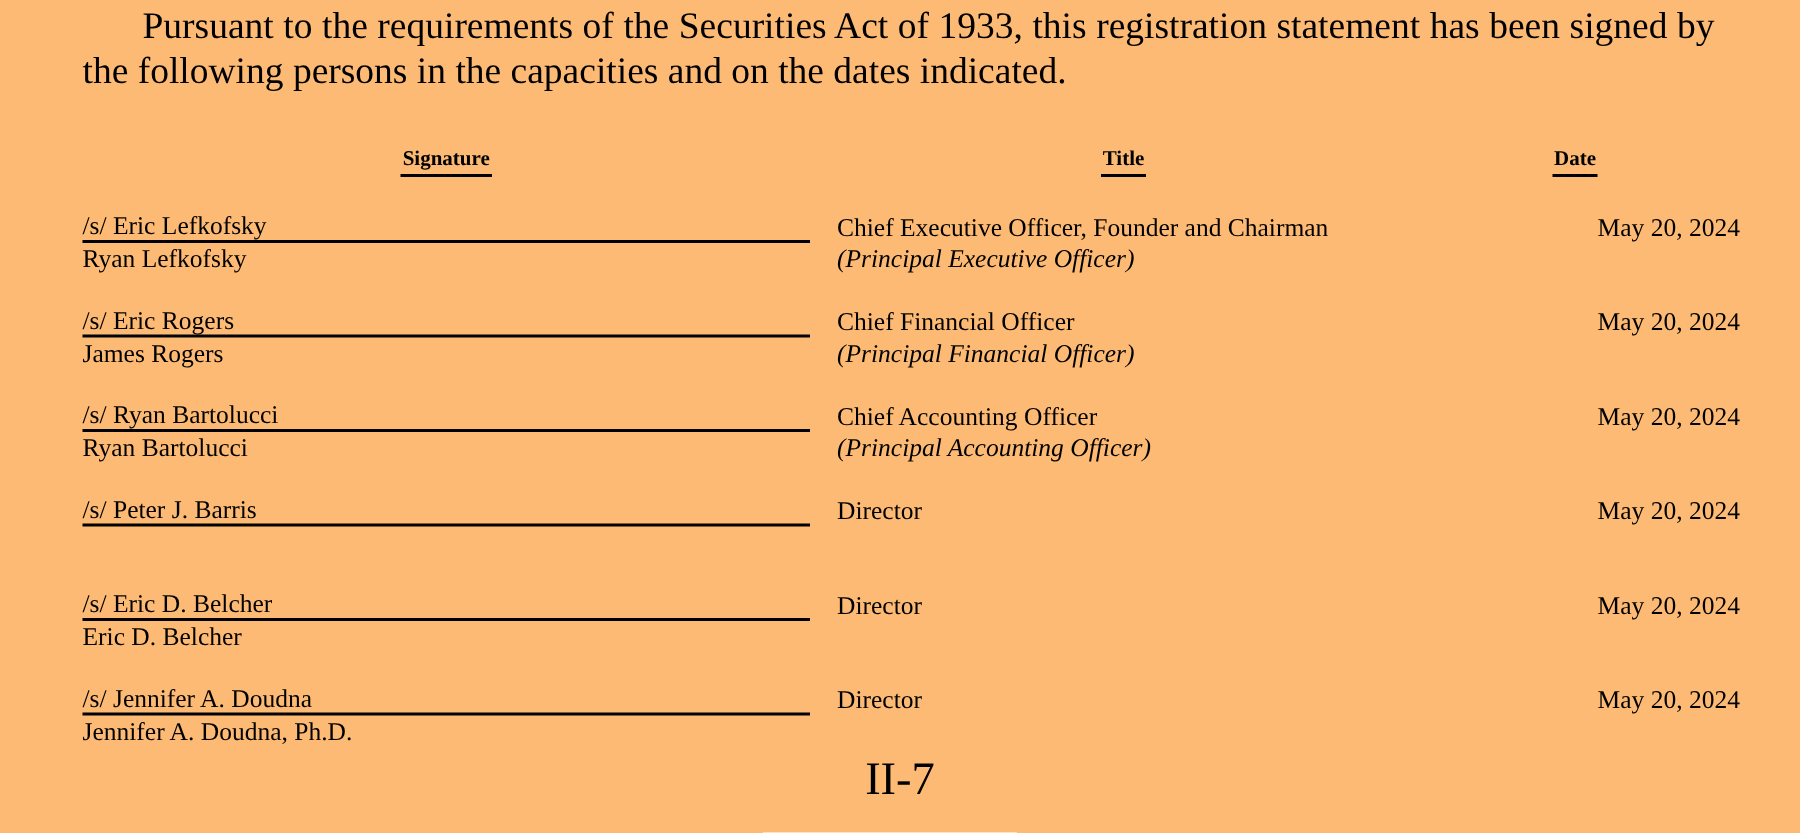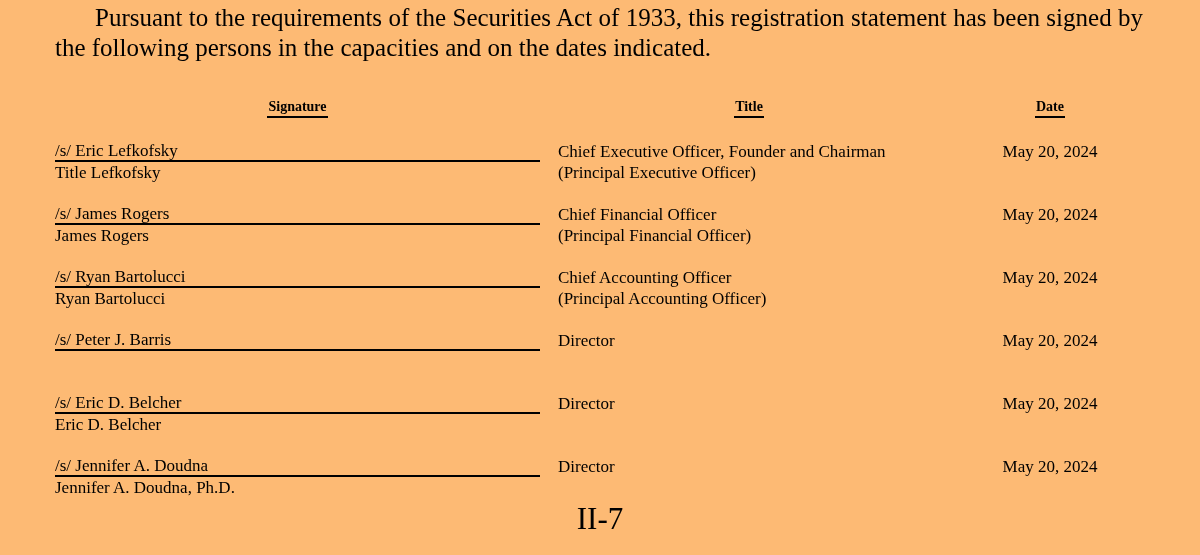--- a/index.html
+++ b/index.html
@@ -21,21 +21,21 @@
     text-indent: 40px;
   }
   .sigtable {
     margin-left: 55px;
     margin-right: 40px; 
   }
   .flexrow { display: flex; }
   .col-sig   { width: 485px; }
   .col-gap   { width: 18px; }
   .col-title { width: 382px; }
-  .col-date  { flex: 1; text-align: center; }
+  .col-date  { flex: 1; text-align: right; }
   .header-row {
     margin-top: 36px;
     font-size: 14px;
     font-weight: bold;
     height: 21px;
   }
   .hcell { text-align: center; }
   .hul {
     display: inline-block;
     border-bottom: 2px solid #000;
@@ -52,21 +52,21 @@
     line-height: 19px;
     border-bottom: 2px solid #000;
     white-space: nowrap;
   }
   .printed-name {
     margin-top: 1px;
     line-height: 20px;
     white-space: nowrap;
   }
   .title-line { line-height: 21px; white-space: nowrap; }
-  .title-note { line-height: 21px; white-space: nowrap; }
+  .title-note { line-height: 21px; font-style: italic; white-space: nowrap; }
   .date-cell  { line-height: 21px; }
   .footer {
     position: absolute;
     left: 0;
     bottom: 19px;
     width: 100%;
     text-align: center;
     font-size: 31px;
     line-height: 34px;
   }
@@ -89,33 +89,33 @@
         <span class="hul">Title</span>
       </div>
       <div class="col-date hcell">
         <span class="hul">Date</span>
       </div>
     </div>
 
     <div class="flexrow sig-row">
       <div class="col-sig">
         <div class="sig-line">/s/ Eric Lefkofsky</div>
-        <div class="printed-name">Title Lefkofsky</div>
+        <div class="printed-name">Ryan Lefkofsky</div>
       </div>
       <div class="col-gap"></div>
       <div class="col-title">
         <div class="title-line">Chief Executive Officer, Founder and Chairman</div>
         <div class="title-note">(Principal Executive Officer)</div>
       </div>
       <div class="col-date date-cell">May 20, 2024</div>
     </div>
 
     <div class="flexrow sig-row">
       <div class="col-sig">
-        <div class="sig-line">/s/ James Rogers</div>
+        <div class="sig-line">/s/ Eric Rogers</div>
         <div class="printed-name">James Rogers</div>
       </div>
       <div class="col-gap"></div>
       <div class="col-title">
         <div class="title-line">Chief Financial Officer</div>
         <div class="title-note">(Principal Financial Officer)</div>
       </div>
       <div class="col-date date-cell">May 20, 2024</div>
     </div>
 

